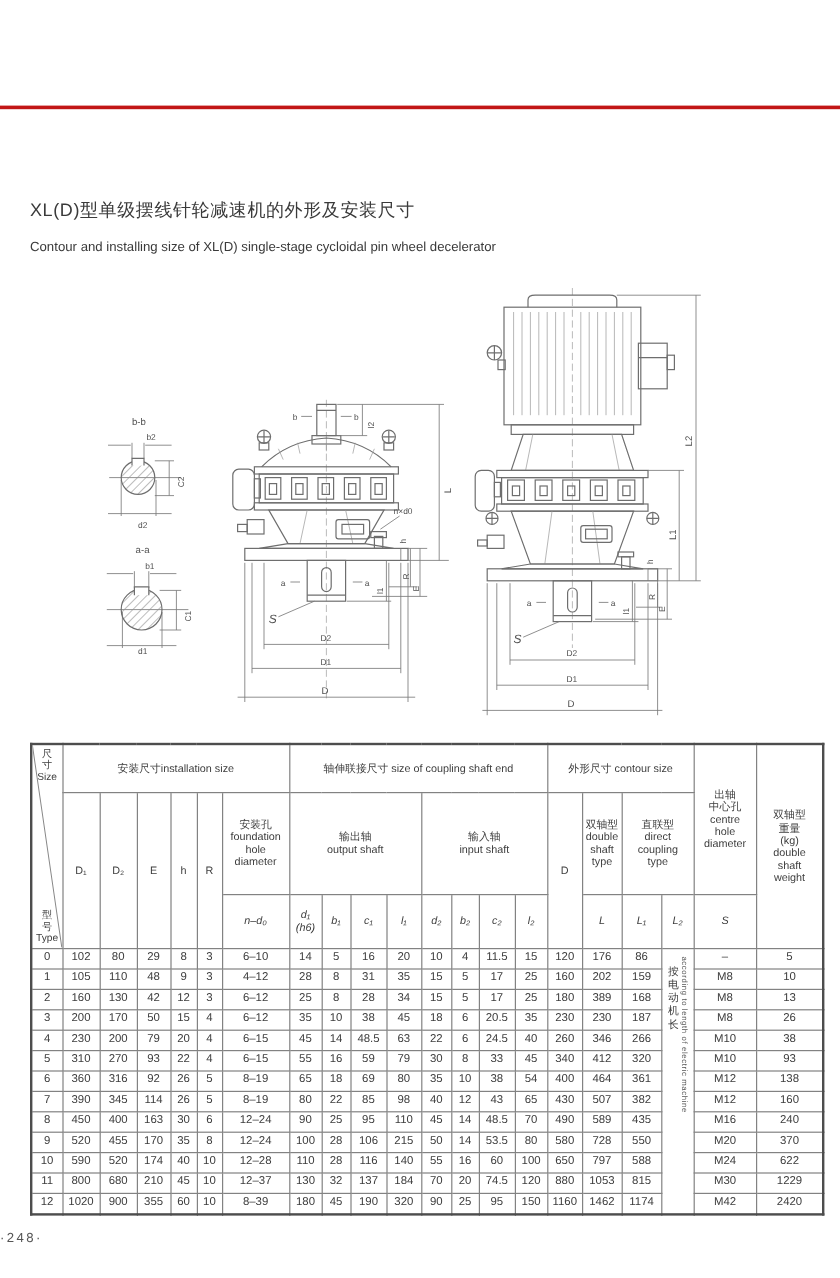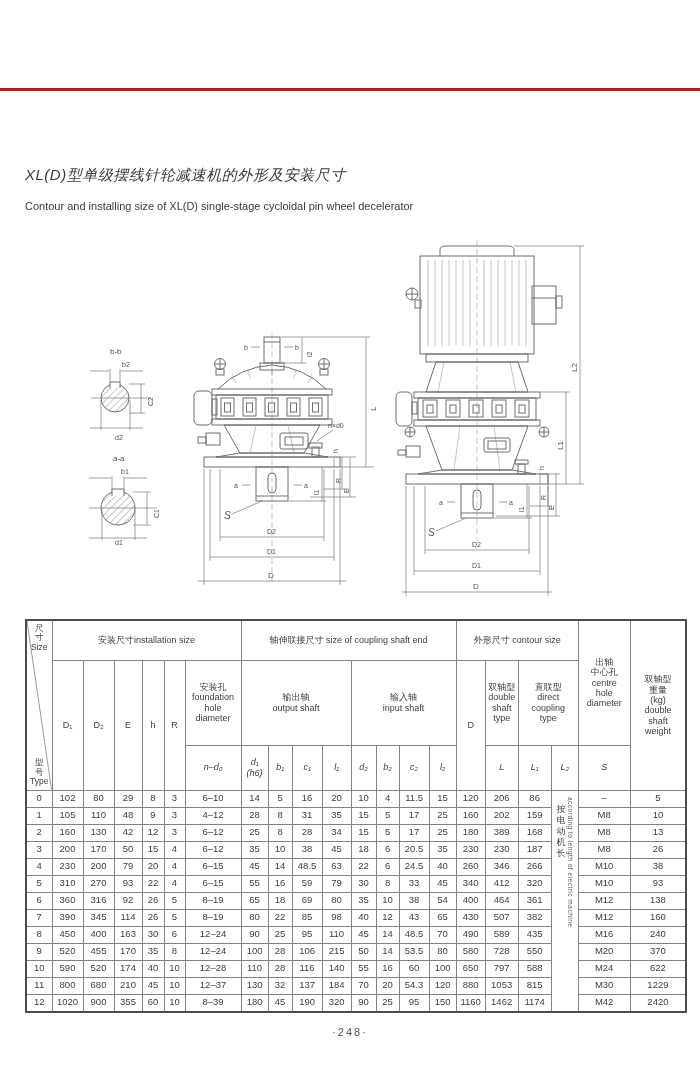--- a/index.html
+++ b/index.html
@@ -1,21 +1,21 @@
 <!DOCTYPE html>
 <html><head>
 <meta charset="utf-8">
 <style>
   html,body{margin:0;padding:0;}
   body{font-family:"Liberation Sans",sans-serif;background:#e8e8e8;}
   .page{position:relative;width:700px;height:1065px;background:#ffffff;margin:0 auto;overflow:hidden;color:#3d3d3d;}
   .redline{position:absolute;left:0;top:88px;width:700px;height:3px;background:#c21616;}
-  .title-zh{position:absolute;left:25px;top:166px;font-size:15px;color:#3a3a3a;letter-spacing:.5px;white-space:nowrap;font-style:italic;}
+  .title-zh{position:absolute;left:25px;top:166px;font-size:15px;color:#3a3a3a;letter-spacing:.5px;white-space:nowrap;}
   .title-en{position:absolute;left:25px;top:200px;font-size:11px;color:#3a3a3a;white-space:nowrap;}
-  .pageno{position:absolute;left:0;top:1026px;width:700px;text-align:center;font-size:11px;color:#555;letter-spacing:2px;}
+  .pageno{position:absolute;left:0;top:1026px;width:700px;font-size:11px;color:#555;letter-spacing:2px;}
 
   
   .drw{position:absolute;}
   svg text{font-family:"Liberation Sans",sans-serif;font-size:8px;fill:#4f4f4f;}
   svg .dim{font-size:7px;}
   svg .big{font-size:10px;font-style:italic;}
   .ln{stroke:#6e6e6e;fill:none;stroke-width:1;}
   .thin{stroke:#9a9a9a;fill:none;stroke-width:.6;}
   .cl{stroke:#a0a0a0;stroke-width:.6;stroke-dasharray:6 3;}
   .dl{stroke:#7a7a7a;fill:none;stroke-width:.7;}
@@ -399,21 +399,21 @@
           <td>6–10</td>
           <td>14</td>
           <td>5</td>
           <td>16</td>
           <td>20</td>
           <td>10</td>
           <td>4</td>
           <td>11.5</td>
           <td>15</td>
           <td>120</td>
-          <td>206</td>
+          <td>176</td>
           <td>86</td>
           <td rowspan="13" class="vnote"><div class="vwrap"><span class="vzh">按电动机长</span><span class="ven">according to length of electric machine</span></div></td>
           <td>–</td>
           <td>5</td>
         </tr>
         <tr>
           <td>1</td>
           <td>105</td>
           <td>110</td>
           <td>48</td>
@@ -639,21 +639,21 @@
           <td>210</td>
           <td>45</td>
           <td>10</td>
           <td>12–37</td>
           <td>130</td>
           <td>32</td>
           <td>137</td>
           <td>184</td>
           <td>70</td>
           <td>20</td>
-          <td>54.3</td>
+          <td>74.5</td>
           <td>120</td>
           <td>880</td>
           <td>1053</td>
           <td>815</td>
           <td>M30</td>
           <td>1229</td>
         </tr>
         <tr>
           <td>12</td>
           <td>1020</td>

